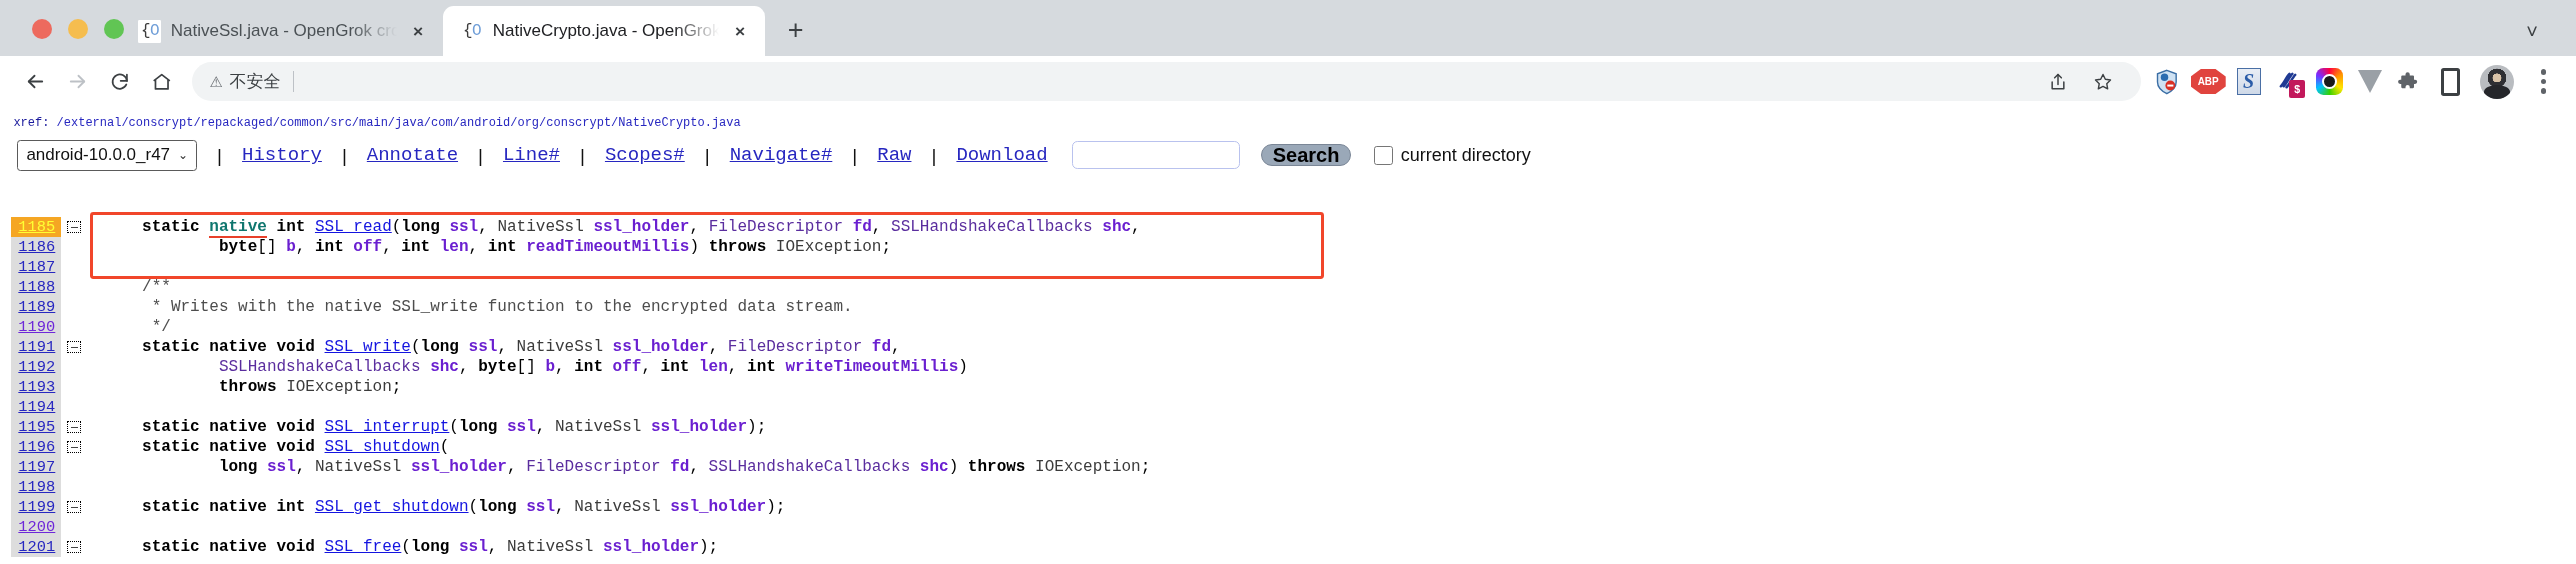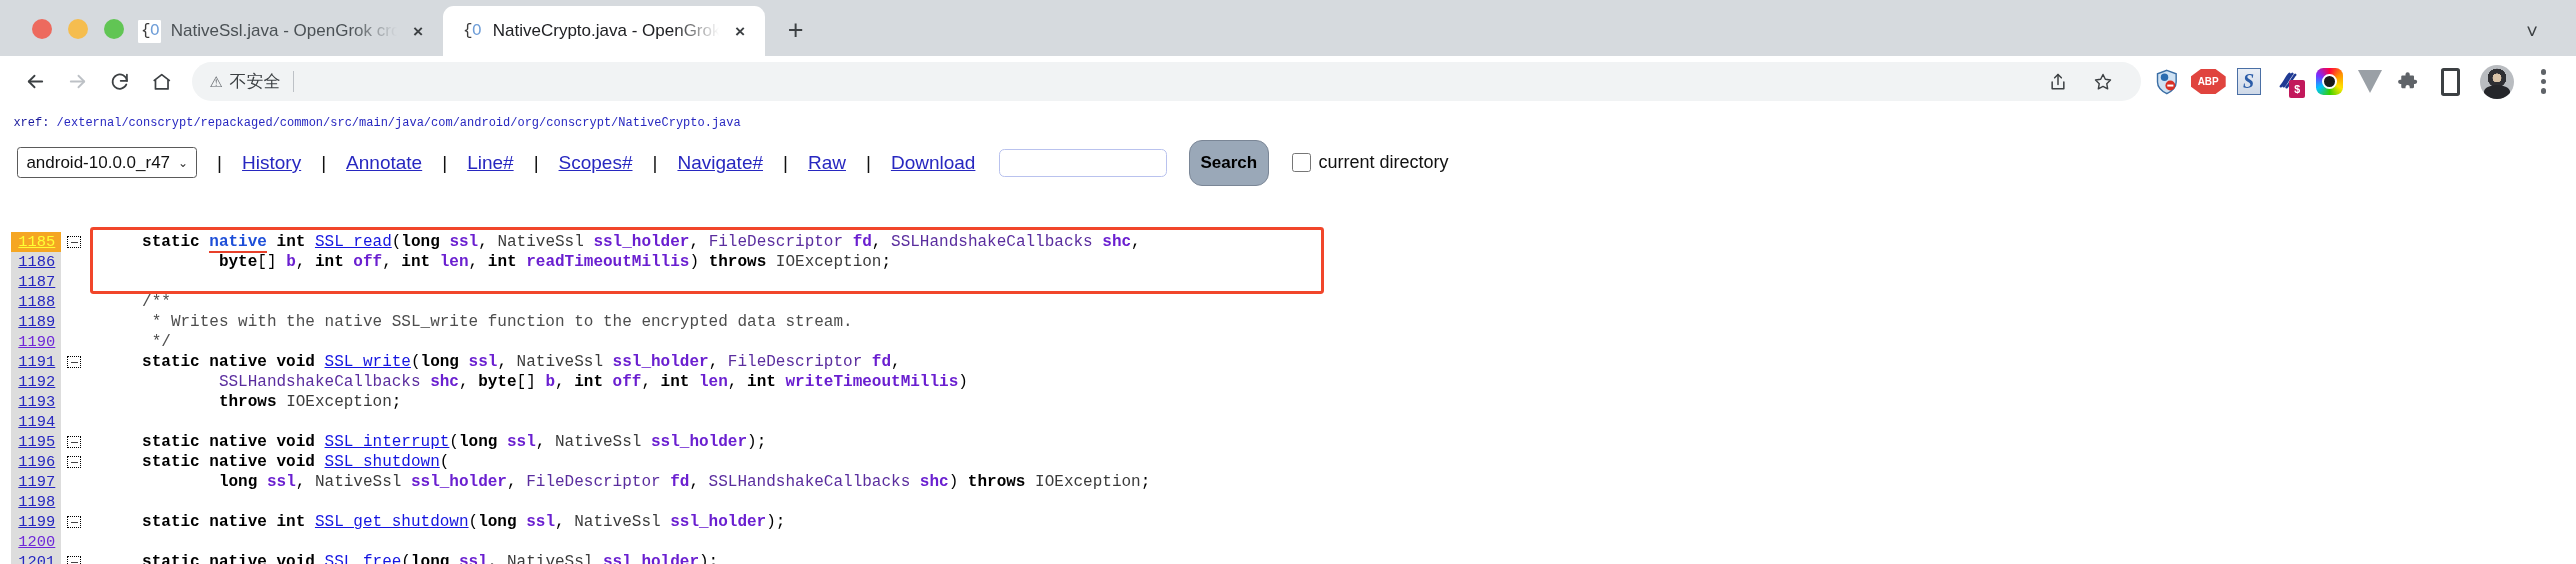--- a/index.html
+++ b/index.html
@@ -158,30 +158,30 @@
   }
   #project-select {
     height:31px; border:1.3px solid #5a5a5a; border-radius:3.4px;
     background:#ffffff; display:flex; align-items:center; gap:8px;
     padding:0 8px; font-size:17px; color:#111; font-family:"Liberation Sans", sans-serif;
   }
   #project-select .chev { font-size:12px; color:#333; }
   .mi-sep { color:#111; font-size:19px; padding:0 8px; line-height:1; }
   .mlink {
     font-size:19px; color:#2727c0; text-decoration:underline;
-    font-family:Liberation Sans, sans-serif; white-space:nowrap;
+    font-family:Liberation Mono, monospace; white-space:nowrap;
   }
   #search-input {
     width:168px; height:28px; border:1.3px solid #b9c2ee; border-radius:5.4px;
     background:#fff; margin-left:12px;
   }
   #search-btn {
-    height:46px; margin-left:9.4px; padding:0 10.7px; border-radius:13px;
+    height:22px; margin-left:9.4px; padding:0 10.7px; border-radius:13px;
     background:#9aa8b8; border:0.7px solid #7a8696; color:#000;
-    font-size:17px; font-weight:bold; display:flex; align-items:center;
+    font-size:20px; font-weight:bold; display:flex; align-items:center;
     font-family:"Liberation Sans", sans-serif;
   }
   #curdir-wrap { display:flex; align-items:center; gap:8px; margin-left:10.7px; }
   #curdir-box {
     width:19px; height:19px; border:1.3px solid #767676; border-radius:2.7px;
     background:#fff;
   }
   #curdir-label { font-size:18px; color:#111; }
 
   
@@ -209,21 +209,21 @@
   .ctext { padding-left:16px; color:#000; }
 
   
   .kw   { color:#000000; font-weight:bold; }
   .cls  { color:#5a2d9e; }
   .fn   { color:#1414e0; font-weight:normal; text-decoration:underline; }
   .var  { color:#6a1fd0; font-weight:bold; }
   .cm   { color:#4d4d4d; }
   .pln  { color:#000000; }
   .exc  { color:#3b3b3b; }
-  .hl-native { position:relative; color:#1d4ed8; font-weight:bold; }
+  .hl-native { position:relative; color:#0f766e; font-weight:bold; }
   .hl-native::after {
     content:""; position:absolute; left:0; right:0; bottom:-2px;
     height:2.7px; background:#e8402a;
   }
 
   
   #red-box {
     position:absolute; border:3.4px solid #f1462a; border-radius:3.4px;
     pointer-events:none;
   }

